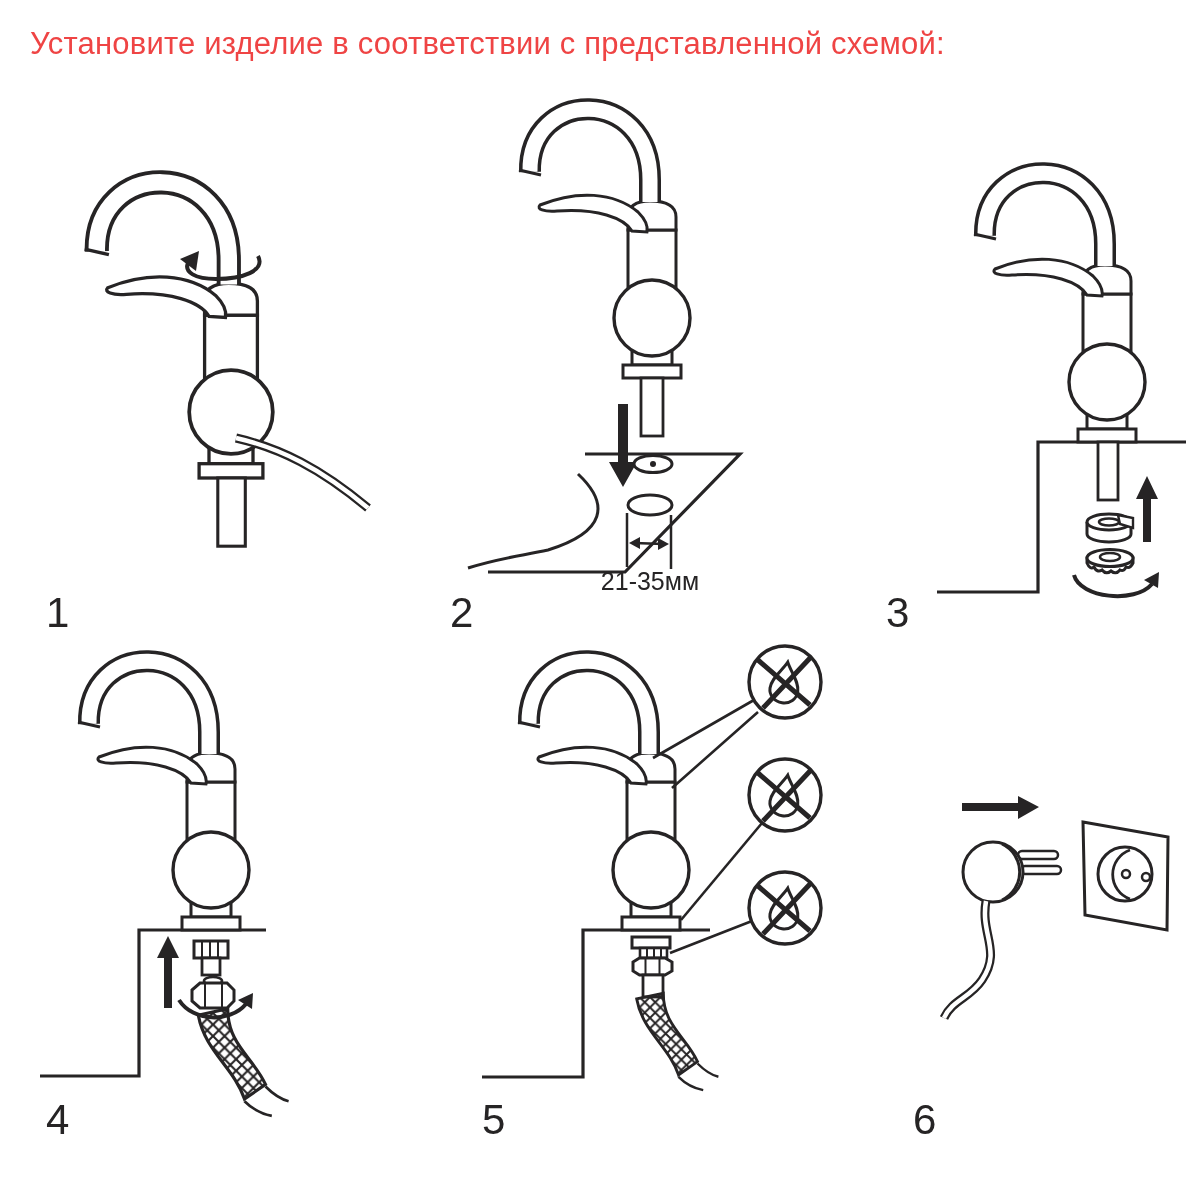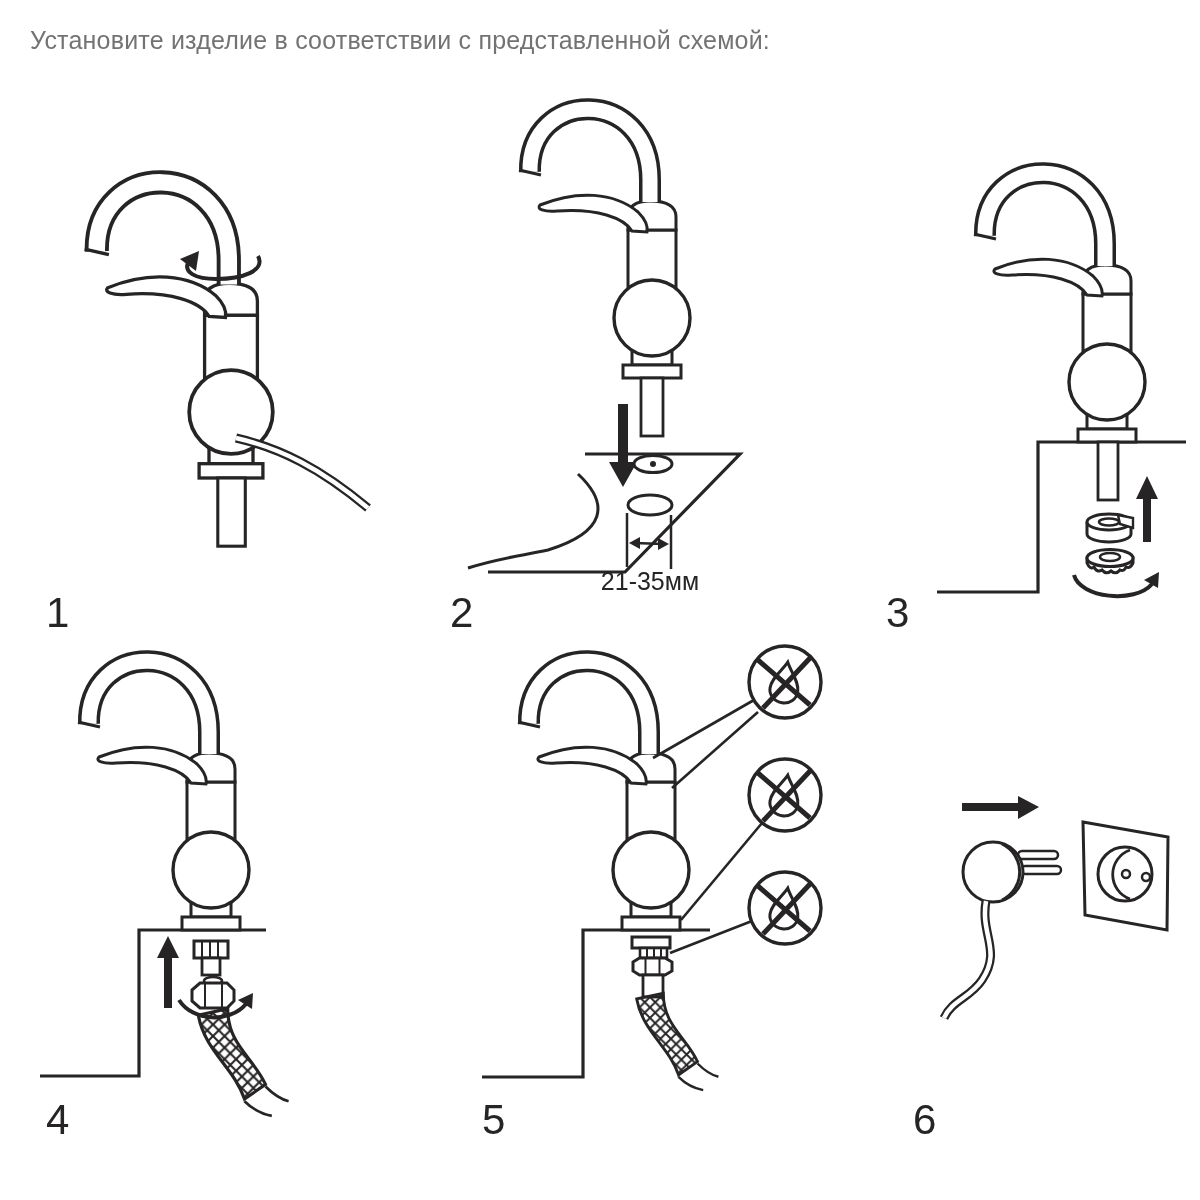--- a/index.html
+++ b/index.html
@@ -1,22 +1,22 @@
 <!DOCTYPE html>
 <html><head>
 <meta charset="utf-8">
 <style>
   html,body{margin:0;padding:0;background:#ffffff;}
   .canvas{
     position:relative;width:1200px;height:1200px;background:#ffffff;
     font-family:"Liberation Sans","DejaVu Sans",sans-serif;overflow:hidden;
   }
   .title{
-    position:absolute;left:30px;top:26px;font-size:25px;letter-spacing:0.2px;
-    color:#737373;white-space:nowrap;
+    position:absolute;left:30px;top:26px;font-size:31px;letter-spacing:0.2px;
+    color:#ef4444;white-space:nowrap;
   }
   .step-number{
     position:absolute;font-size:42px;line-height:1;color:#262425;
   }
   #n1{left:46px;top:592px;}
   #n2{left:450px;top:592px;}
   #n3{left:886px;top:592px;}
   #n4{left:46px;top:1099px;}
   #n5{left:482px;top:1099px;}
   #n6{left:913px;top:1099px;}

